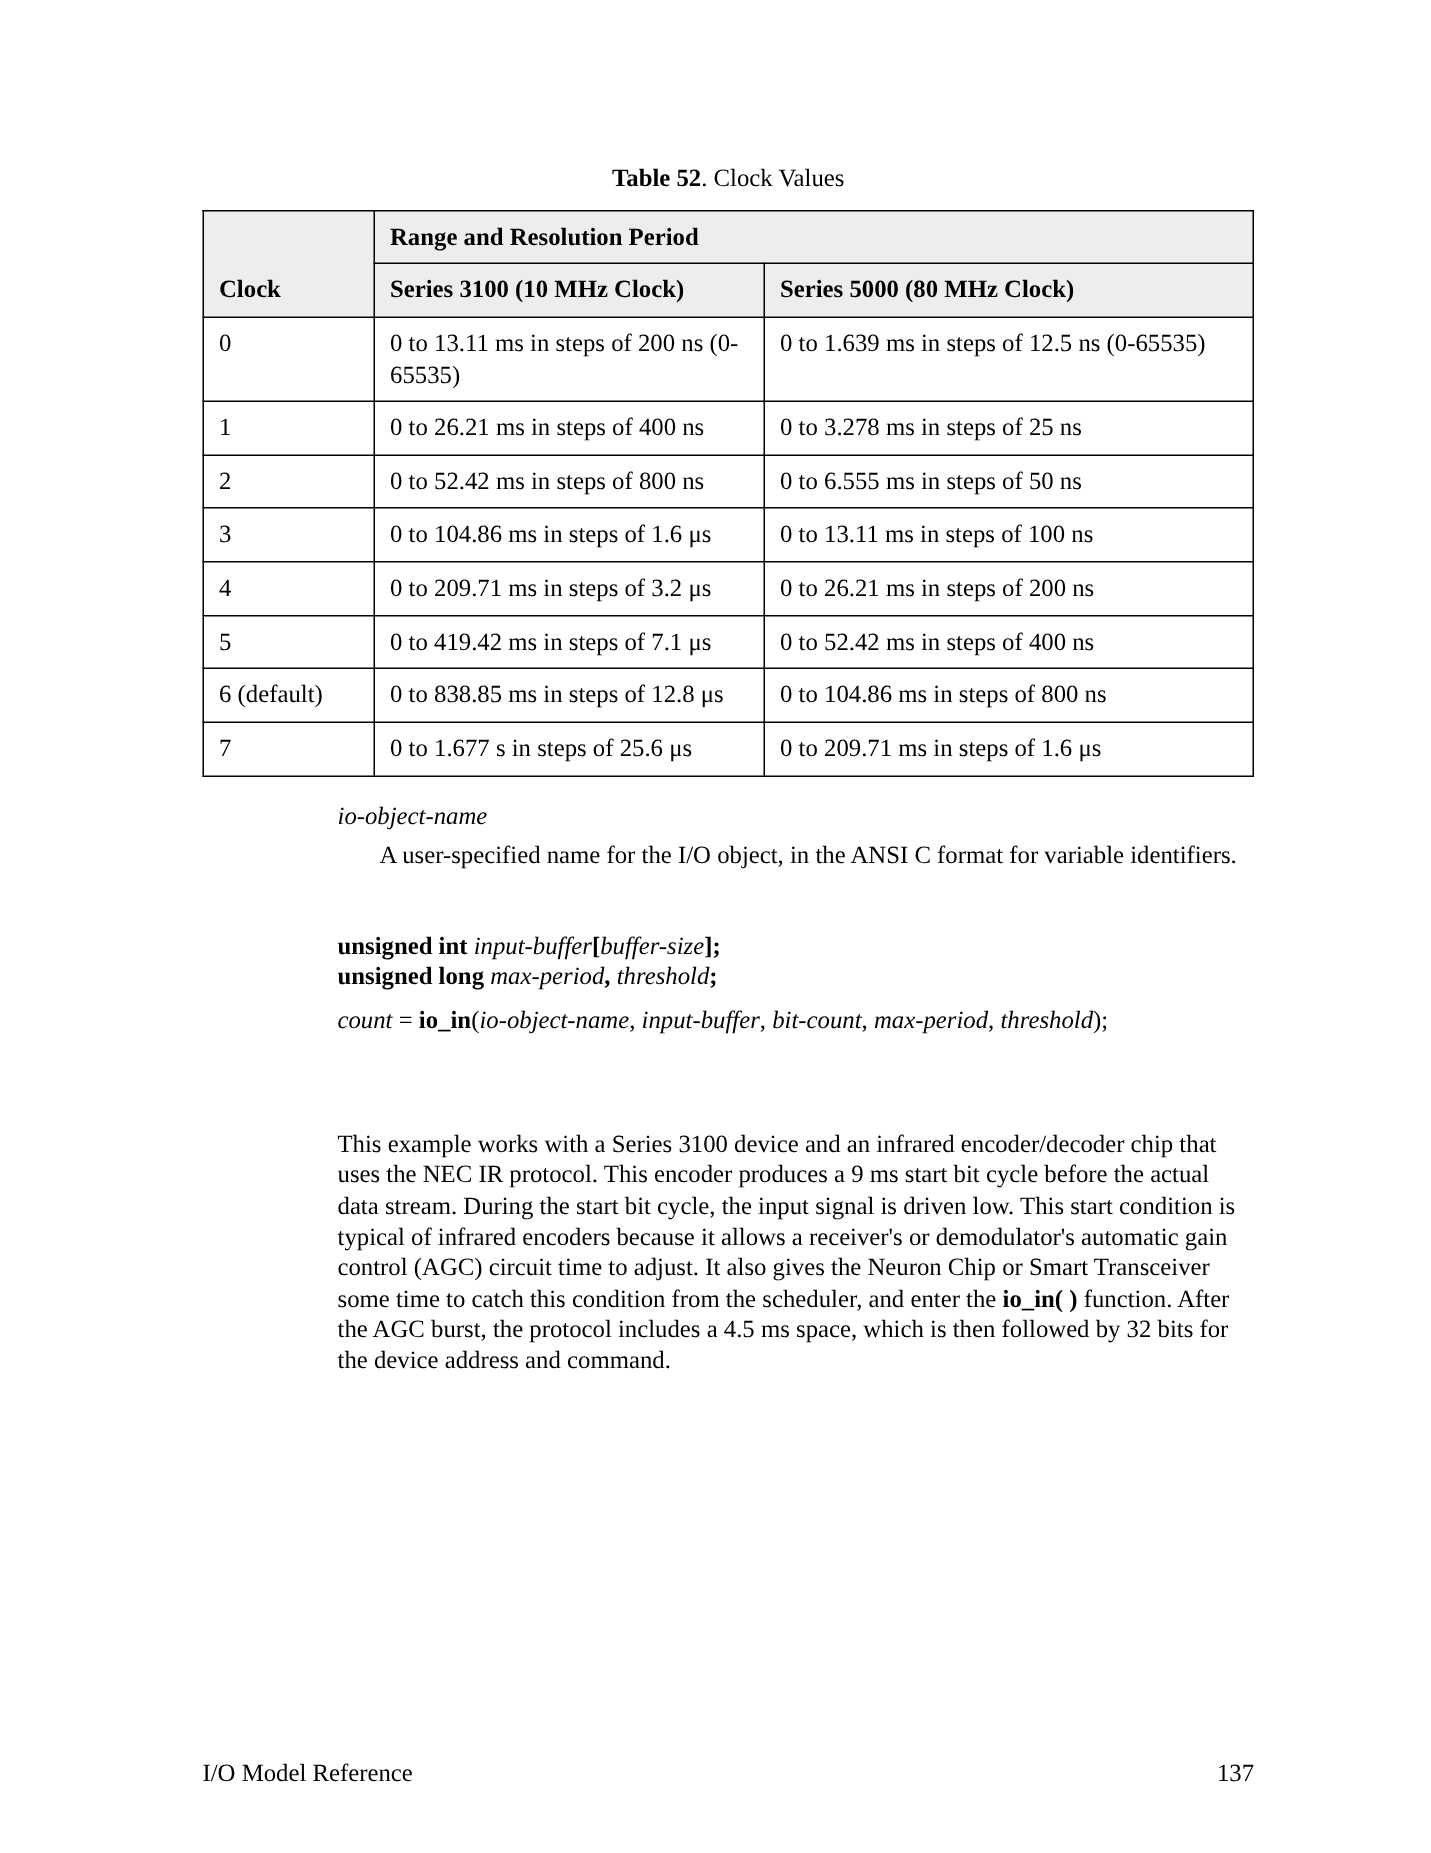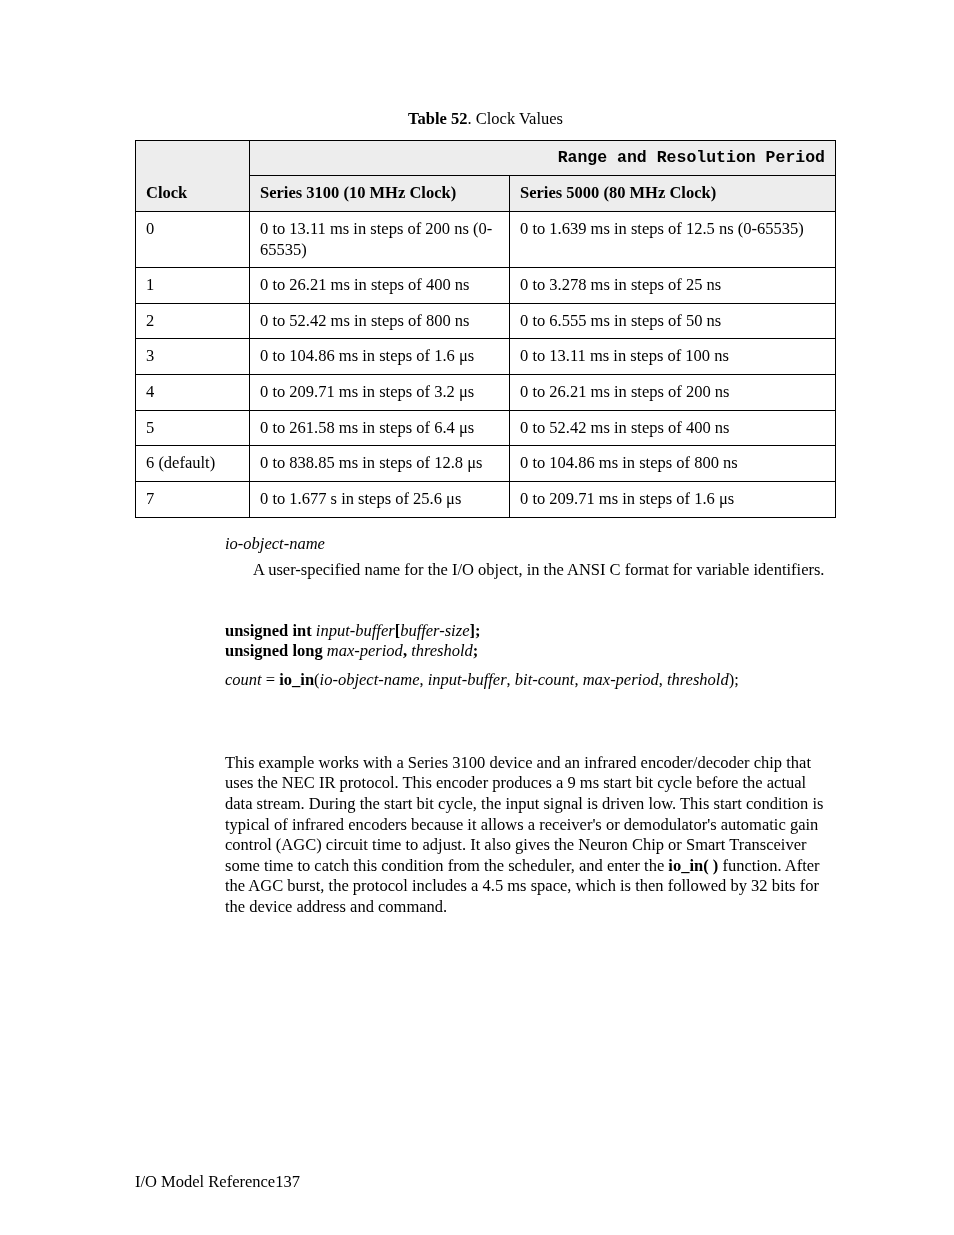--- a/index.html
+++ b/index.html
@@ -35,22 +35,21 @@
     padding: 7px 10px;
     text-align: left;
     vertical-align: top;
     font-weight: normal;
   }
   table.clock th {
     background: #ededed;
     font-weight: bold;
   }
   table.clock .super-head {
-    text-align: right;
-    font-family: Liberation Mono, monospace;
+    text-align: left;
   }
   table.clock .clock-head {
     vertical-align: bottom;
   }
   .col-clock { width: 114px; }
   .col-s3100 { width: 260px; }
   .col-s5000 { width: auto; }
   .indent-block {
     margin-left: 90px;
   }
@@ -69,20 +68,21 @@
   .example-body {
     margin-top: 62px;
   }
   .example-body p { margin: 0 0 14px 0; }
   .footer {
     position: absolute;
     bottom: 42px;
     left: 135px;
     right: 118px;
     display: flex;
+    justify-content: space-between;
   }
 </style>
 </head>
 <body>
 
 <div class="page">
 
   <p class="table-caption">
     <span class="bold">Table 52</span><span>. Clock Values</span>
   </p>
@@ -122,21 +122,21 @@
       <td>0 to 104.86 ms in steps of 1.6 μs</td>
       <td>0 to 13.11 ms in steps of 100 ns</td>
     </tr>
     <tr>
       <td>4</td>
       <td>0 to 209.71 ms in steps of 3.2 μs</td>
       <td>0 to 26.21 ms in steps of 200 ns</td>
     </tr>
     <tr>
       <td>5</td>
-      <td>0 to 261.58 ms in steps of 6.4 μs</td>
+      <td>0 to 419.42 ms in steps of 7.1 μs</td>
       <td>0 to 52.42 ms in steps of 400 ns</td>
     </tr>
     <tr>
       <td>6 (default)</td>
       <td>0 to 838.85 ms in steps of 12.8 μs</td>
       <td>0 to 104.86 ms in steps of 800 ns</td>
     </tr>
     <tr>
       <td>7</td>
       <td>0 to 1.677 s in steps of 25.6 μs</td>

